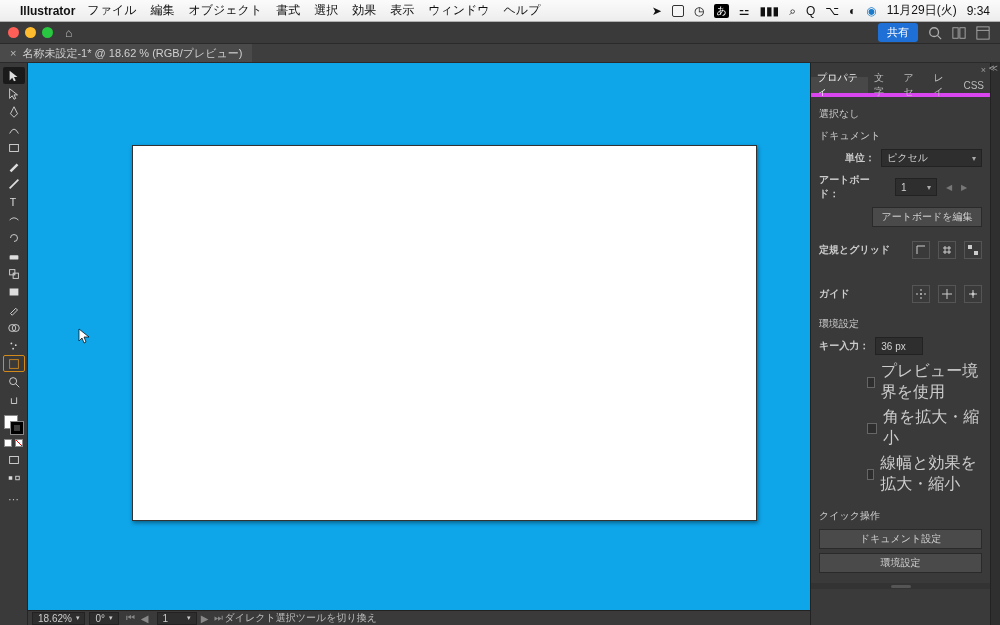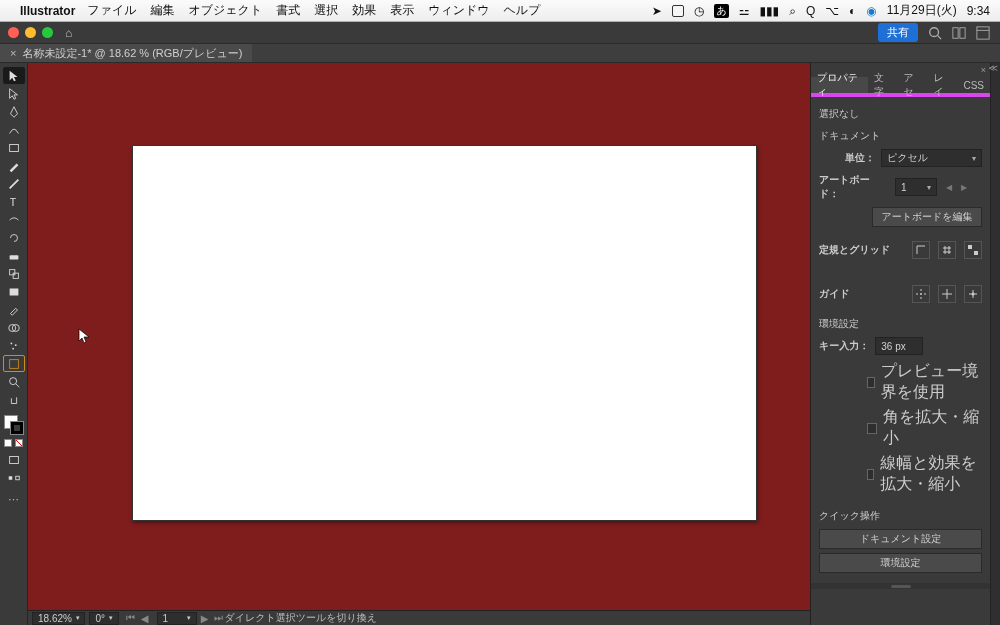--- a/index.html
+++ b/index.html
@@ -38,21 +38,21 @@
 .tool.sel { background:#1a1a1a; }
 .tool.active { border:1px solid #d28a1a; }
 .tool svg { width:14px; height:14px; }
 .fillstroke { margin-top:6px; width:20px; height:20px; position:relative; }
 .fillstroke .fill { position:absolute; width:14px; height:14px; background:#fff; border:1px solid #888; left:0; top:0; }
 .fillstroke .stroke { position:absolute; width:14px; height:14px; background:#000; border:1px solid #888; right:0; bottom:0; }
 .fillstroke .stroke::after{content:'';position:absolute;inset:3px;background:#3a3a3a;}
 .swap-icons{width:22px; height:14px; display:flex; align-items:center; justify-content:space-around;}
 .swap-icons .sw{width:8px;height:8px;}
 
-.canvas-area { flex:1; position:relative; background:#7f1d1d; overflow:hidden; }
+.canvas-area { flex:1; position:relative; background:#0ea5e9; overflow:hidden; }
 .artboard { position:absolute; left:104px; top:82px; width:625px; height:376px; background:#fff; box-shadow:1px 2px 4px rgba(0,0,0,.4); border:1px solid #333; }
 .cursor-pointer { position:absolute; left:50px; top:265px; }
 
 .panel-dock { width:10px; background:#2f2f2f; border-left:1px solid #222; position:relative; }
 .panel-dock .grip { position:absolute; right:2px; top:0; font-size:9px; color:#999;}
 
 
 .prop-panel { width:180px; background:#3a3a3a; border-left:1px solid #222; display:flex; flex-direction:column; font-size:10px; }
 .panel-top { height:14px; display:flex; justify-content:flex-end; padding-right:4px; align-items:center;}
 .panel-top .x { color:#999; font-size:9px; cursor:default;}

